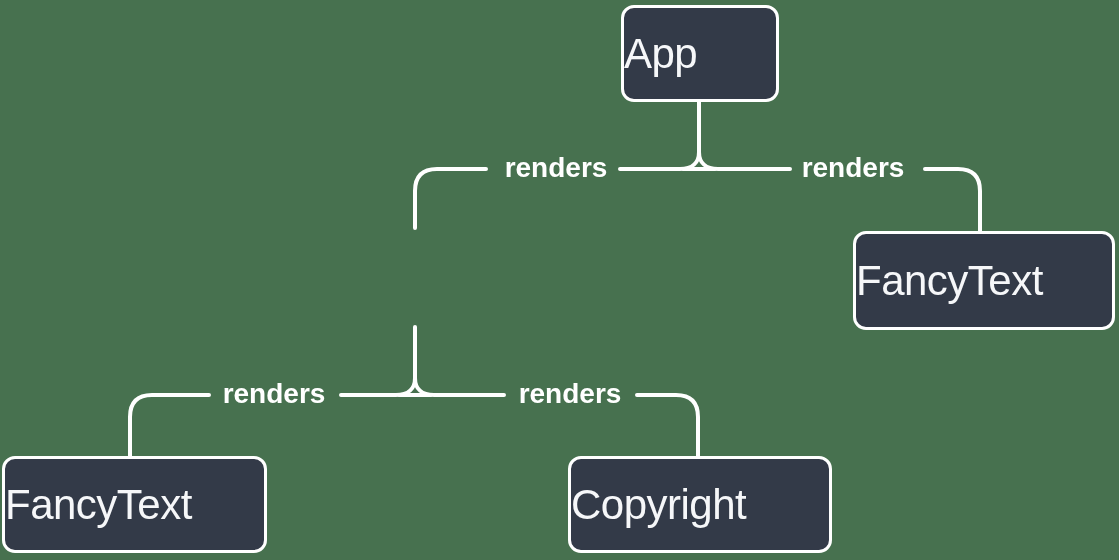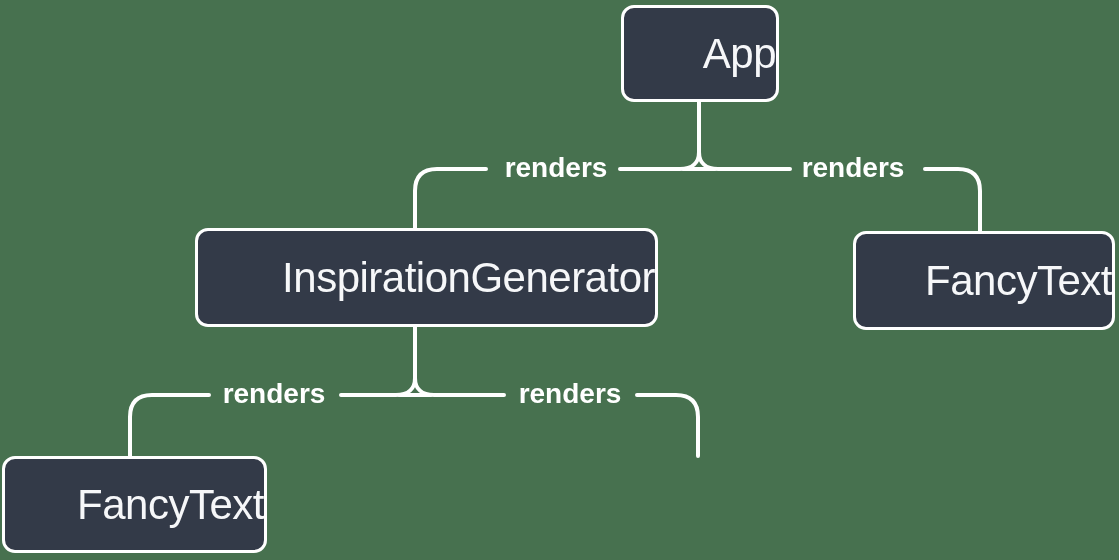--- a/index.html
+++ b/index.html
@@ -32,21 +32,21 @@
     fill:none;
     stroke-linecap:round;
   }
   .node{
     position:absolute;
     background:var(--node-fill);
     border:3px solid var(--node-border);
     border-radius:13px;
     display:flex;
     align-items:center;
-    justify-content:flex-end;
+    justify-content:flex-start;
   }
   .node-label{
     color:var(--node-text);
     font-size:42px;
     font-weight:400;
     letter-spacing:-0.5px;
     white-space:nowrap;
   }
   .edge-label{
     position:absolute;
@@ -80,32 +80,32 @@
 
     <path d="M 209 395 L 152 395 Q 130 395 130 417 L 130 456"></path>
 
     <path d="M 637 395 L 676 395 Q 698 395 698 417 L 698 456"></path>
   </svg>
 
   <div class="node" style="left:621px;top:5px;width:158px;height:97px;">
     <span class="node-label">App</span>
   </div>
 
-  <div class="node" style="left:195px;top:228px;width:463px;height:99px;">
-    <span class="node-label">InspirationGenerator</span>
-  </div>
 
   <div class="node" style="left:853px;top:231px;width:262px;height:99px;">
     <span class="node-label">FancyText</span>
   </div>
 
   <div class="node" style="left:2px;top:456px;width:265px;height:97px;">
     <span class="node-label">FancyText</span>
   </div>
 
+  <div class="node" style="left:568px;top:456px;width:264px;height:97px;">
+    <span class="node-label">Copyright</span>
+  </div>
 
   <span class="edge-label" style="left:556px;top:168px;">renders</span>
 
   <span class="edge-label" style="left:853px;top:168px;">renders</span>
 
   <span class="edge-label" style="left:274px;top:394px;">renders</span>
 
   <span class="edge-label" style="left:570px;top:394px;">renders</span>
 
 </div>

